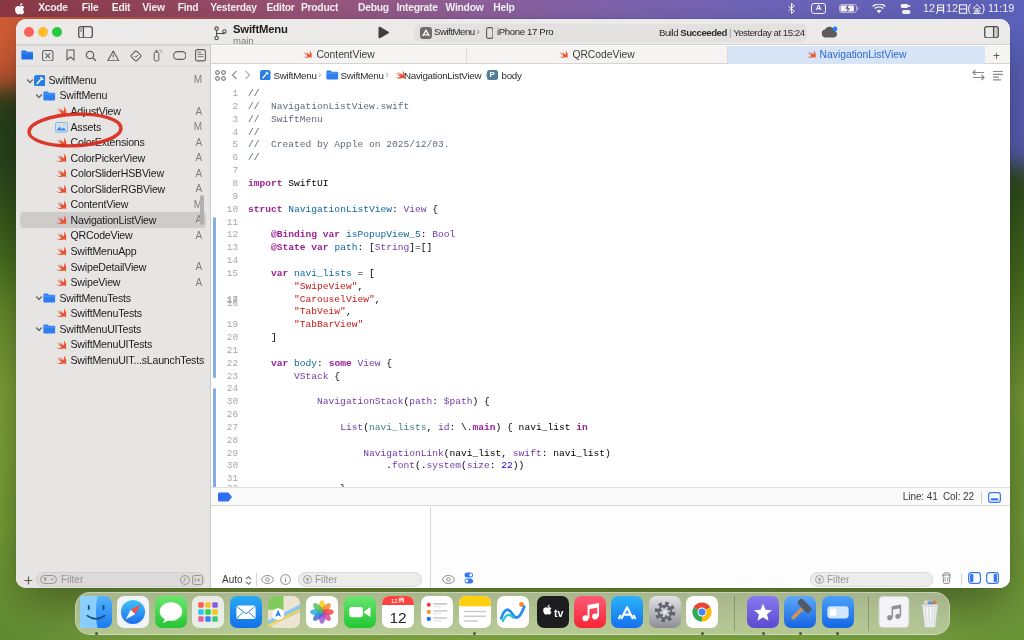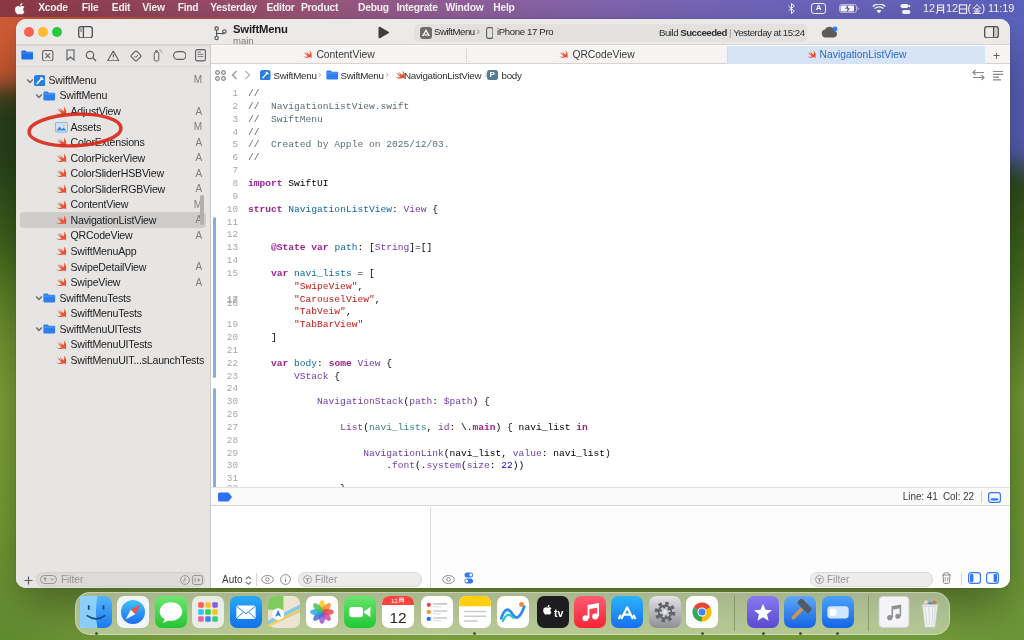--- a/index.html
+++ b/index.html
@@ -468,20 +468,21 @@
   <div class="gut" style="left:0;top:66.80px">6</div>
   <div class="cl" style="left:37px;top:66.80px"><span class="cm">//</span></div>
   <div class="gut" style="left:0;top:79.64px">7</div>
   <div class="gut" style="left:0;top:92.48px">8</div>
   <div class="cl" style="left:37px;top:92.48px"><span class="kw">import</span> SwiftUI</div>
   <div class="gut" style="left:0;top:105.32px">9</div>
   <div class="gut" style="left:0;top:118.16px">10</div>
   <div class="cl" style="left:37px;top:118.16px"><span class="kw">struct</span> <span class="ty">NavigationListView</span>: <span class="sy">View</span> {</div>
   <div class="gut" style="left:0;top:131.00px">11</div>
   <div class="gut" style="left:0;top:143.84px">12</div>
+  <div class="cl" style="left:37px;top:143.84px">    <span class="kw">@Binding</span> <span class="kw">var</span> <span class="dc">isPopupView_5</span>: <span class="sy">Bool</span></div>
   <div class="gut" style="left:0;top:156.68px">13</div>
   <div class="cl" style="left:37px;top:156.68px">    <span class="kw">@State</span> <span class="kw">var</span> <span class="dc">path</span>: [<span class="sy">String</span>]=[]</div>
   <div class="gut" style="left:0;top:169.52px">14</div>
   <div class="gut" style="left:0;top:182.36px">15</div>
   <div class="cl" style="left:37px;top:182.36px">    <span class="kw">var</span> <span class="dc">navi_lists</span> = [</div>
   <div class="gut" style="left:0;top:212px">16</div>
   <div class="cl" style="left:37px;top:195.20px">        <span class="st">"SwipeView"</span>,</div>
   <div class="gut" style="left:0;top:208.04px">17</div>
   <div class="cl" style="left:37px;top:208.04px">        <span class="st">"CarouselView"</span>,</div>
   <div class="gut" style="left:0;top:209px">18</div>
@@ -496,21 +497,21 @@
   <div class="gut" style="left:0;top:285.08px">23</div>
   <div class="cl" style="left:37px;top:285.08px">        <span class="sy">VStack</span> {</div>
   <div class="gut" style="left:0;top:297.92px">24</div>
   <div class="gut" style="left:0;top:310.76px">30</div>
   <div class="cl" style="left:37px;top:310.76px">            <span class="sy">NavigationStack</span>(<span class="sy">path</span>: <span class="sy">$path</span>) {</div>
   <div class="gut" style="left:0;top:323.60px">26</div>
   <div class="gut" style="left:0;top:336.44px">27</div>
   <div class="cl" style="left:37px;top:336.44px">                <span class="sy">List</span>(<span class="rf">navi_lists</span>, <span class="sy">id</span>: \.<span class="kw">main</span>) { navi_list <span class="kw">in</span></div>
   <div class="gut" style="left:0;top:349.28px">28</div>
   <div class="gut" style="left:0;top:362.12px">29</div>
-  <div class="cl" style="left:37px;top:362.12px">                    <span class="sy">NavigationLink</span>(navi_list, <span class="sy">value</span>: navi_list)</div>
+  <div class="cl" style="left:37px;top:362.12px">                    <span class="sy">NavigationLink</span>(navi_list, <span class="sy">swift</span>: navi_list)</div>
   <div class="gut" style="left:0;top:374.96px">30</div>
   <div class="cl" style="left:37px;top:374.96px">                        .<span class="sy">font</span>(.<span class="sy">system</span>(<span class="sy">size</span>: <span class="nm">22</span>))</div>
   <div class="gut" style="left:0;top:387.80px">31</div>
   <div class="gut" style="left:0;top:397px">32</div>
   <div class="cl" style="left:37px;top:397px">                }</div>
 </div>
   <div id="ebar">
   <svg class="abs" style="left:7px;top:4.5px" width="15" height="10" viewBox="0 0 15 10">
           <path d="M1.5 0.5 h8.2 a1.5 1.5 0 0 1 1.2 0.6 L14 5 L10.9 8.9 a1.5 1.5 0 0 1 -1.2 0.6 H1.5 A1.5 1.5 0 0 1 0 8 V2 A1.5 1.5 0 0 1 1.5 0.5 Z" fill="#2e6ef0"></path>
         </svg>

